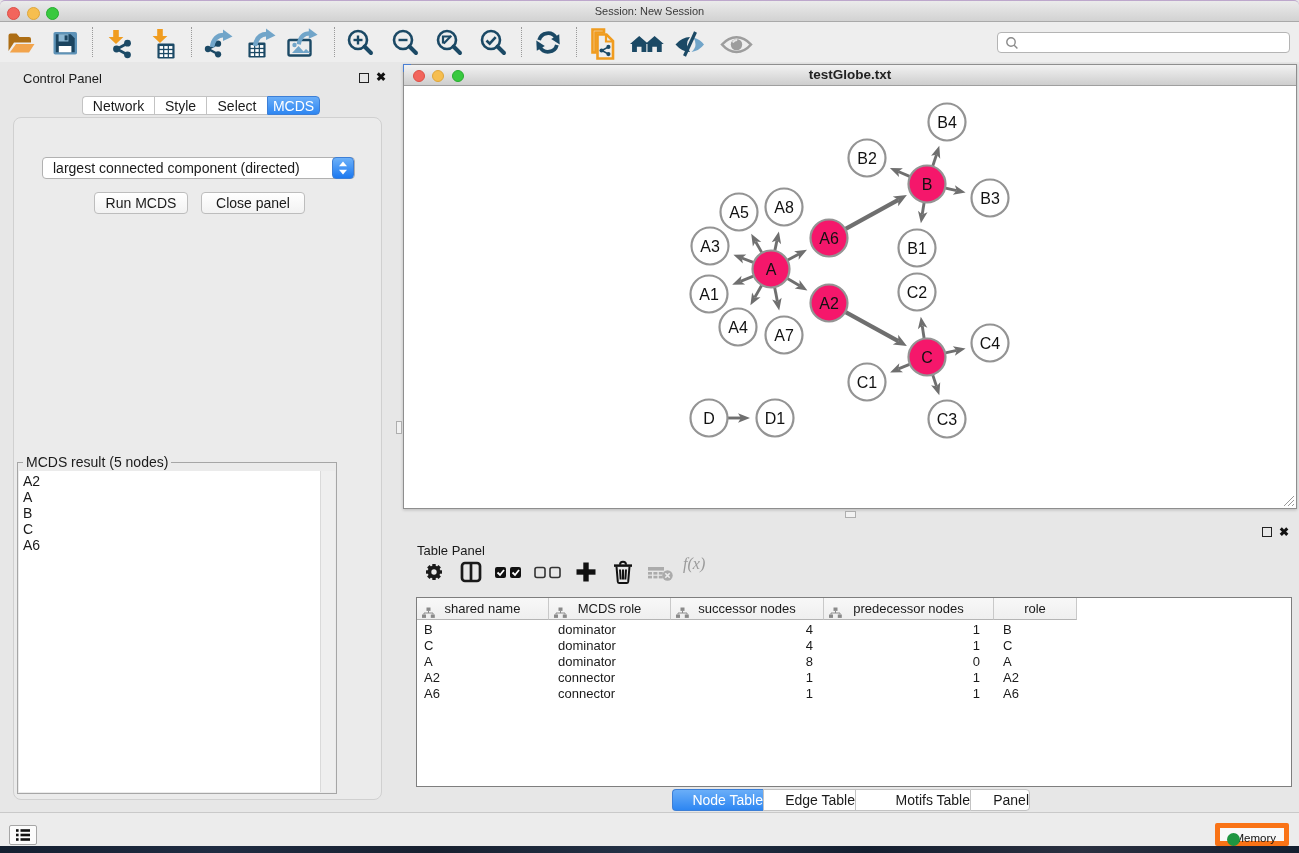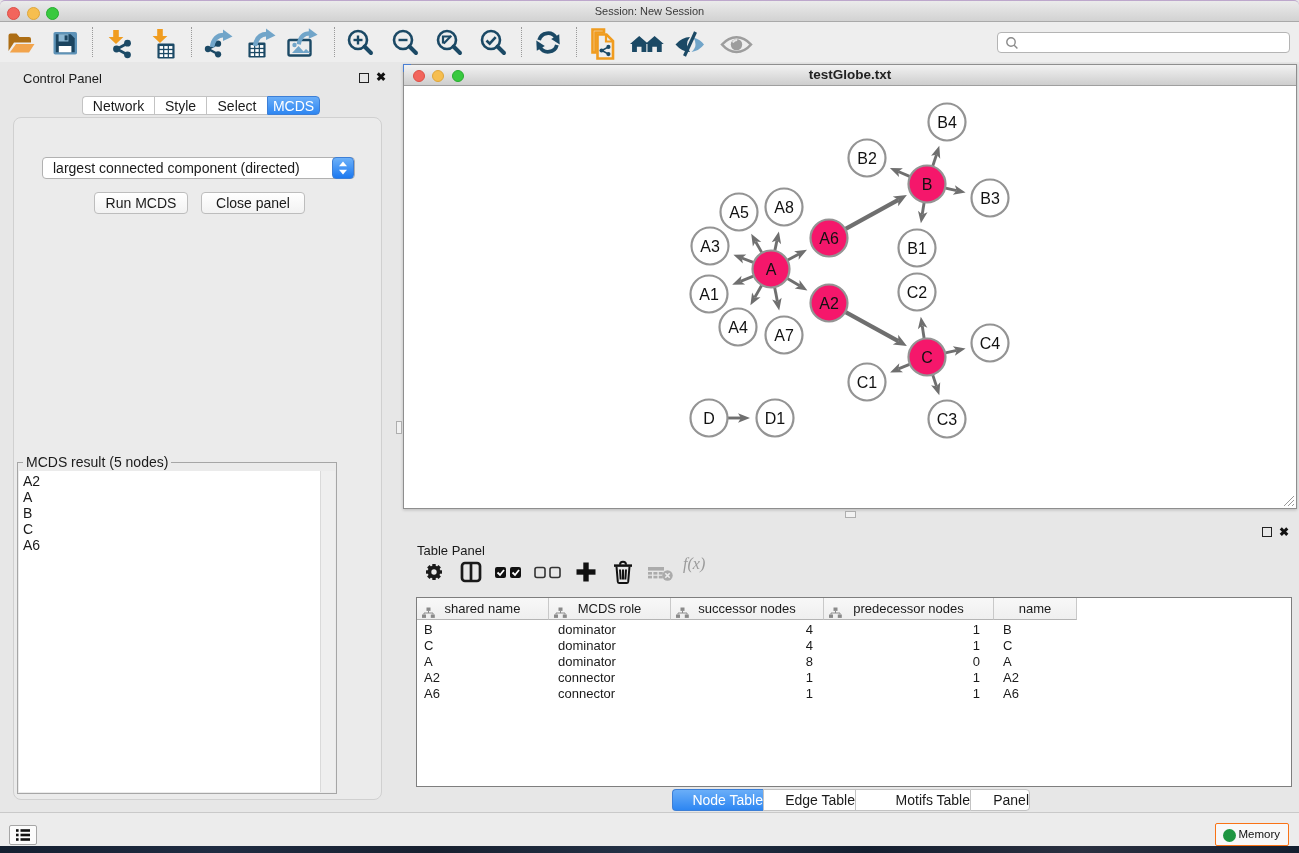--- a/index.html
+++ b/index.html
@@ -51,21 +51,21 @@
 #tablebox{position:absolute;left:13px;top:77px;width:876px;height:190px;background:#fff;border:1px solid #7e7e7e}
 .th{position:absolute;top:0;height:22px;background:linear-gradient(#f8f8f8,#efefef);border-right:1px solid #c9c9c9;border-bottom:1px solid #b5b5b5;font-size:13px;text-align:center;line-height:22px}
 .thic{position:absolute;left:5px;top:5px}
 .td{position:absolute;height:16px;font-size:13px;line-height:16px}
 
 #btabs{position:absolute;left:269px;top:269px;height:22px}
 .btab{display:inline-block;height:22px;line-height:21px;font-size:14px;text-align:right;background:#fff;border:1px solid #c3c3c3;border-right:none;float:left}
 
 #statusbar{left:0;top:812px;width:1299px;height:34px;background:#ececec;border-top:1px solid #c9c9c9}
 #listbtn{position:absolute;left:9px;top:12px;width:28px;height:20px;background:#fcfcfc;border:1px solid #a6a6a6;border-radius:2px}
-#membtn{position:absolute;right:10px;top:10px;width:74px;height:23px;background:#f8f8f8;border:1px solid #f97316;border-radius:2px;font-size:11.5px;line-height:21px;text-align:right;padding-right:8px;color:#111}
+#membtn{position:absolute;right:10px;top:10px;width:74px;height:23px;background:#f8f8f8;border:5px solid #f97316;border-radius:2px;font-size:11.5px;line-height:21px;text-align:right;padding-right:8px;color:#111}
 #memdot{position:absolute;left:7px;top:4.5px;width:13px;height:13px;border-radius:50%;background:#1e9641;border:none}
 #wallpaper{left:0;top:846px;width:1299px;height:7px;background:linear-gradient(90deg,#141f30,#1f2c42,#17202f,#243247,#141f30,#2a3040,#141f30)}
 </style></head>
 <body>
 <div class="abs" id="titlebar">
     <div class="tl r"></div>
     <div class="tl y"></div>
     <div class="tl g"></div>
     <div id="apptitle">Session: New Session</div>
   </div>
@@ -431,21 +431,21 @@
             <path d="M6.5 4 v2 M2 7.5 v-1.5 h9 v1.5" stroke="#8a8a8a" fill="none"></path>
           </svg></span>successor nodes</div>
       <div class="th" style="left:407px;width:170px"><span class="thic"><svg width="13" height="12" viewBox="0 0 13 12" style="vertical-align:-1px">
             <g fill="#8a8a8a">
               <rect x="4.5" y="0.5" width="4" height="3.4"></rect>
               <rect x="0" y="7.5" width="4" height="3.4"></rect>
               <rect x="8.8" y="7.5" width="4" height="3.4"></rect>
             </g>
             <path d="M6.5 4 v2 M2 7.5 v-1.5 h9 v1.5" stroke="#8a8a8a" fill="none"></path>
           </svg></span>predecessor nodes</div>
-      <div class="th" style="left:577px;width:83px">name</div>
+      <div class="th" style="left:577px;width:83px">role</div>
       <div class="td" style="left:7px;top:24px">B</div>
       <div class="td" style="left:141px;top:24px">dominator</div>
       <div class="td" style="left:330px;top:24px;width:66px;text-align:right">4</div>
       <div class="td" style="left:497px;top:24px;width:66px;text-align:right">1</div>
       <div class="td" style="left:586px;top:24px">B</div>
       <div class="td" style="left:7px;top:40px">C</div>
       <div class="td" style="left:141px;top:40px">dominator</div>
       <div class="td" style="left:330px;top:40px;width:66px;text-align:right">4</div>
       <div class="td" style="left:497px;top:40px;width:66px;text-align:right">1</div>
       <div class="td" style="left:586px;top:40px">C</div>

